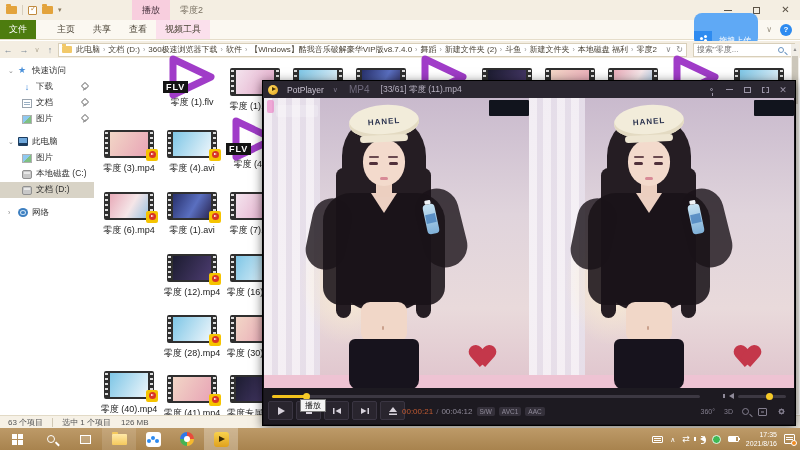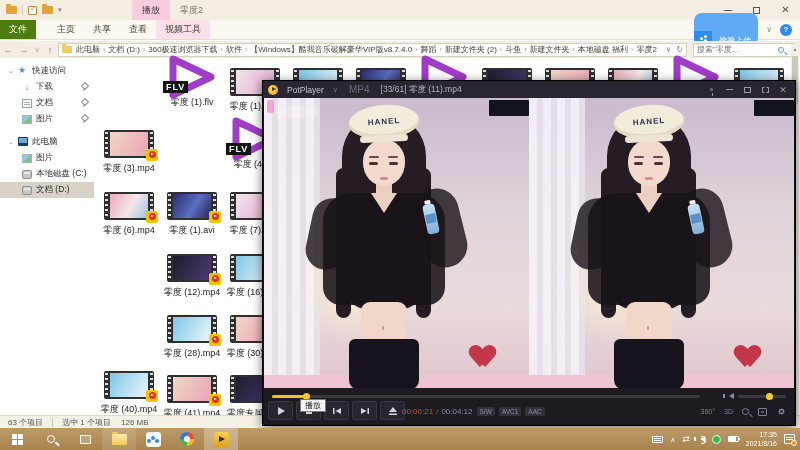--- a/index.html
+++ b/index.html
@@ -352,20 +352,25 @@
       </div>
       <div class="sitem">
         <span class="si si-disk"></span>
         <span>本地磁盘 (C:)</span>
       </div>
       <div class="sitem sel">
         <span class="si si-disk"></span>
         <span>文档 (D:)</span>
       </div>
       <div style="height:6px"></div>
+      <div class="sgroup">
+        <span class="scaret">›</span>
+        <span class="si si-net"></span>
+        <span>网络</span>
+      </div>
     </div>
 
     <div class="filegrid">
 
       <div class="cell" style="left:68px;top:8px">
         <div class="flvwrap">
           <svg width="54" height="46" viewBox="0 0 54 46">
               <polygon points="8,5 46,23 8,41" fill="#ffffff" stroke="#a03cc8" stroke-width="7" stroke-linejoin="round"></polygon>
             </svg>
           <span class="flvtag">FLV</span>
@@ -432,20 +437,27 @@
             <div class="pbadge"></div>
           </div>
         </div>
 
       <div class="cell" style="left:5px;top:70px">
         <div class="thumb">
             <div class="scene v6"></div>
             <div class="pbadge"></div>
           </div>
         <div class="fname">零度 (3).mp4</div>
+      </div>
+      <div class="cell" style="left:68px;top:70px">
+        <div class="thumb">
+            <div class="scene v4"></div>
+            <div class="pbadge"></div>
+          </div>
+        <div class="fname">零度 (4).avi</div>
       </div>
       <div class="cell" style="left:131px;top:70px">
         <div class="flvwrap">
           <svg width="54" height="46" viewBox="0 0 54 46">
               <polygon points="8,5 46,23 8,41" fill="#ffffff" stroke="#a03cc8" stroke-width="7" stroke-linejoin="round"></polygon>
             </svg>
           <span class="flvtag">FLV</span>
         </div>
         <div class="fname flvname">零度 (4).flv</div>
       </div>

